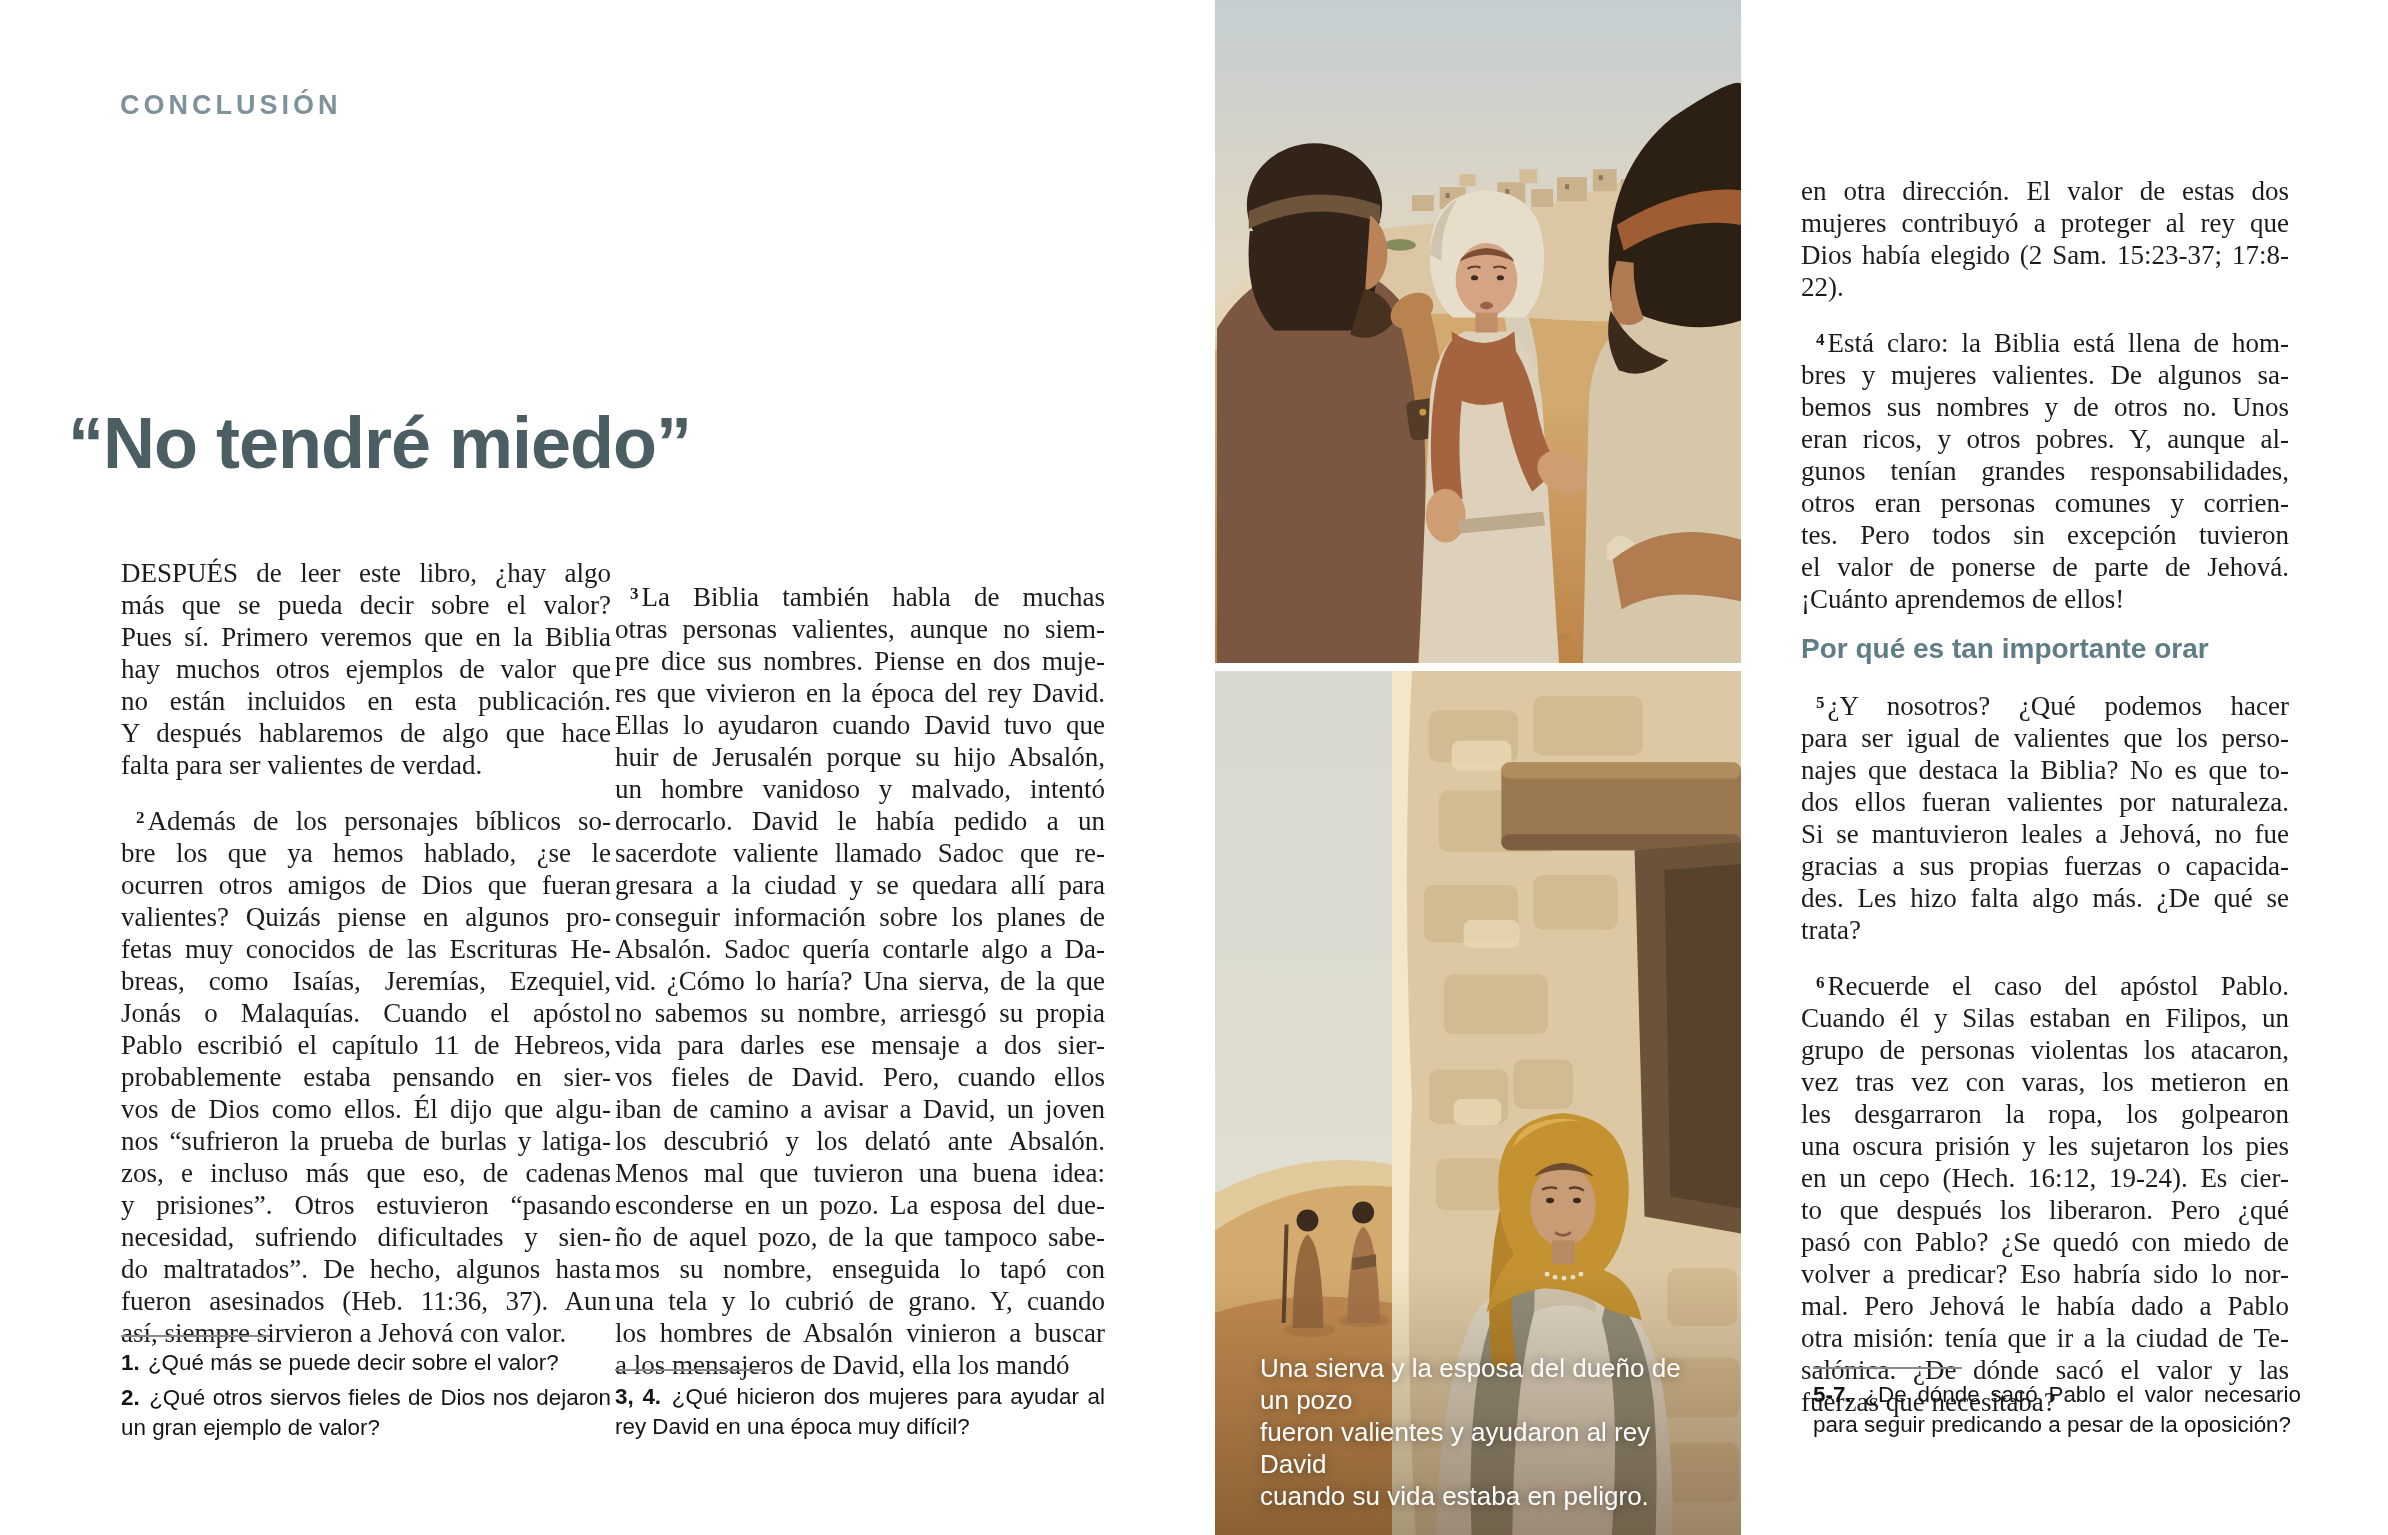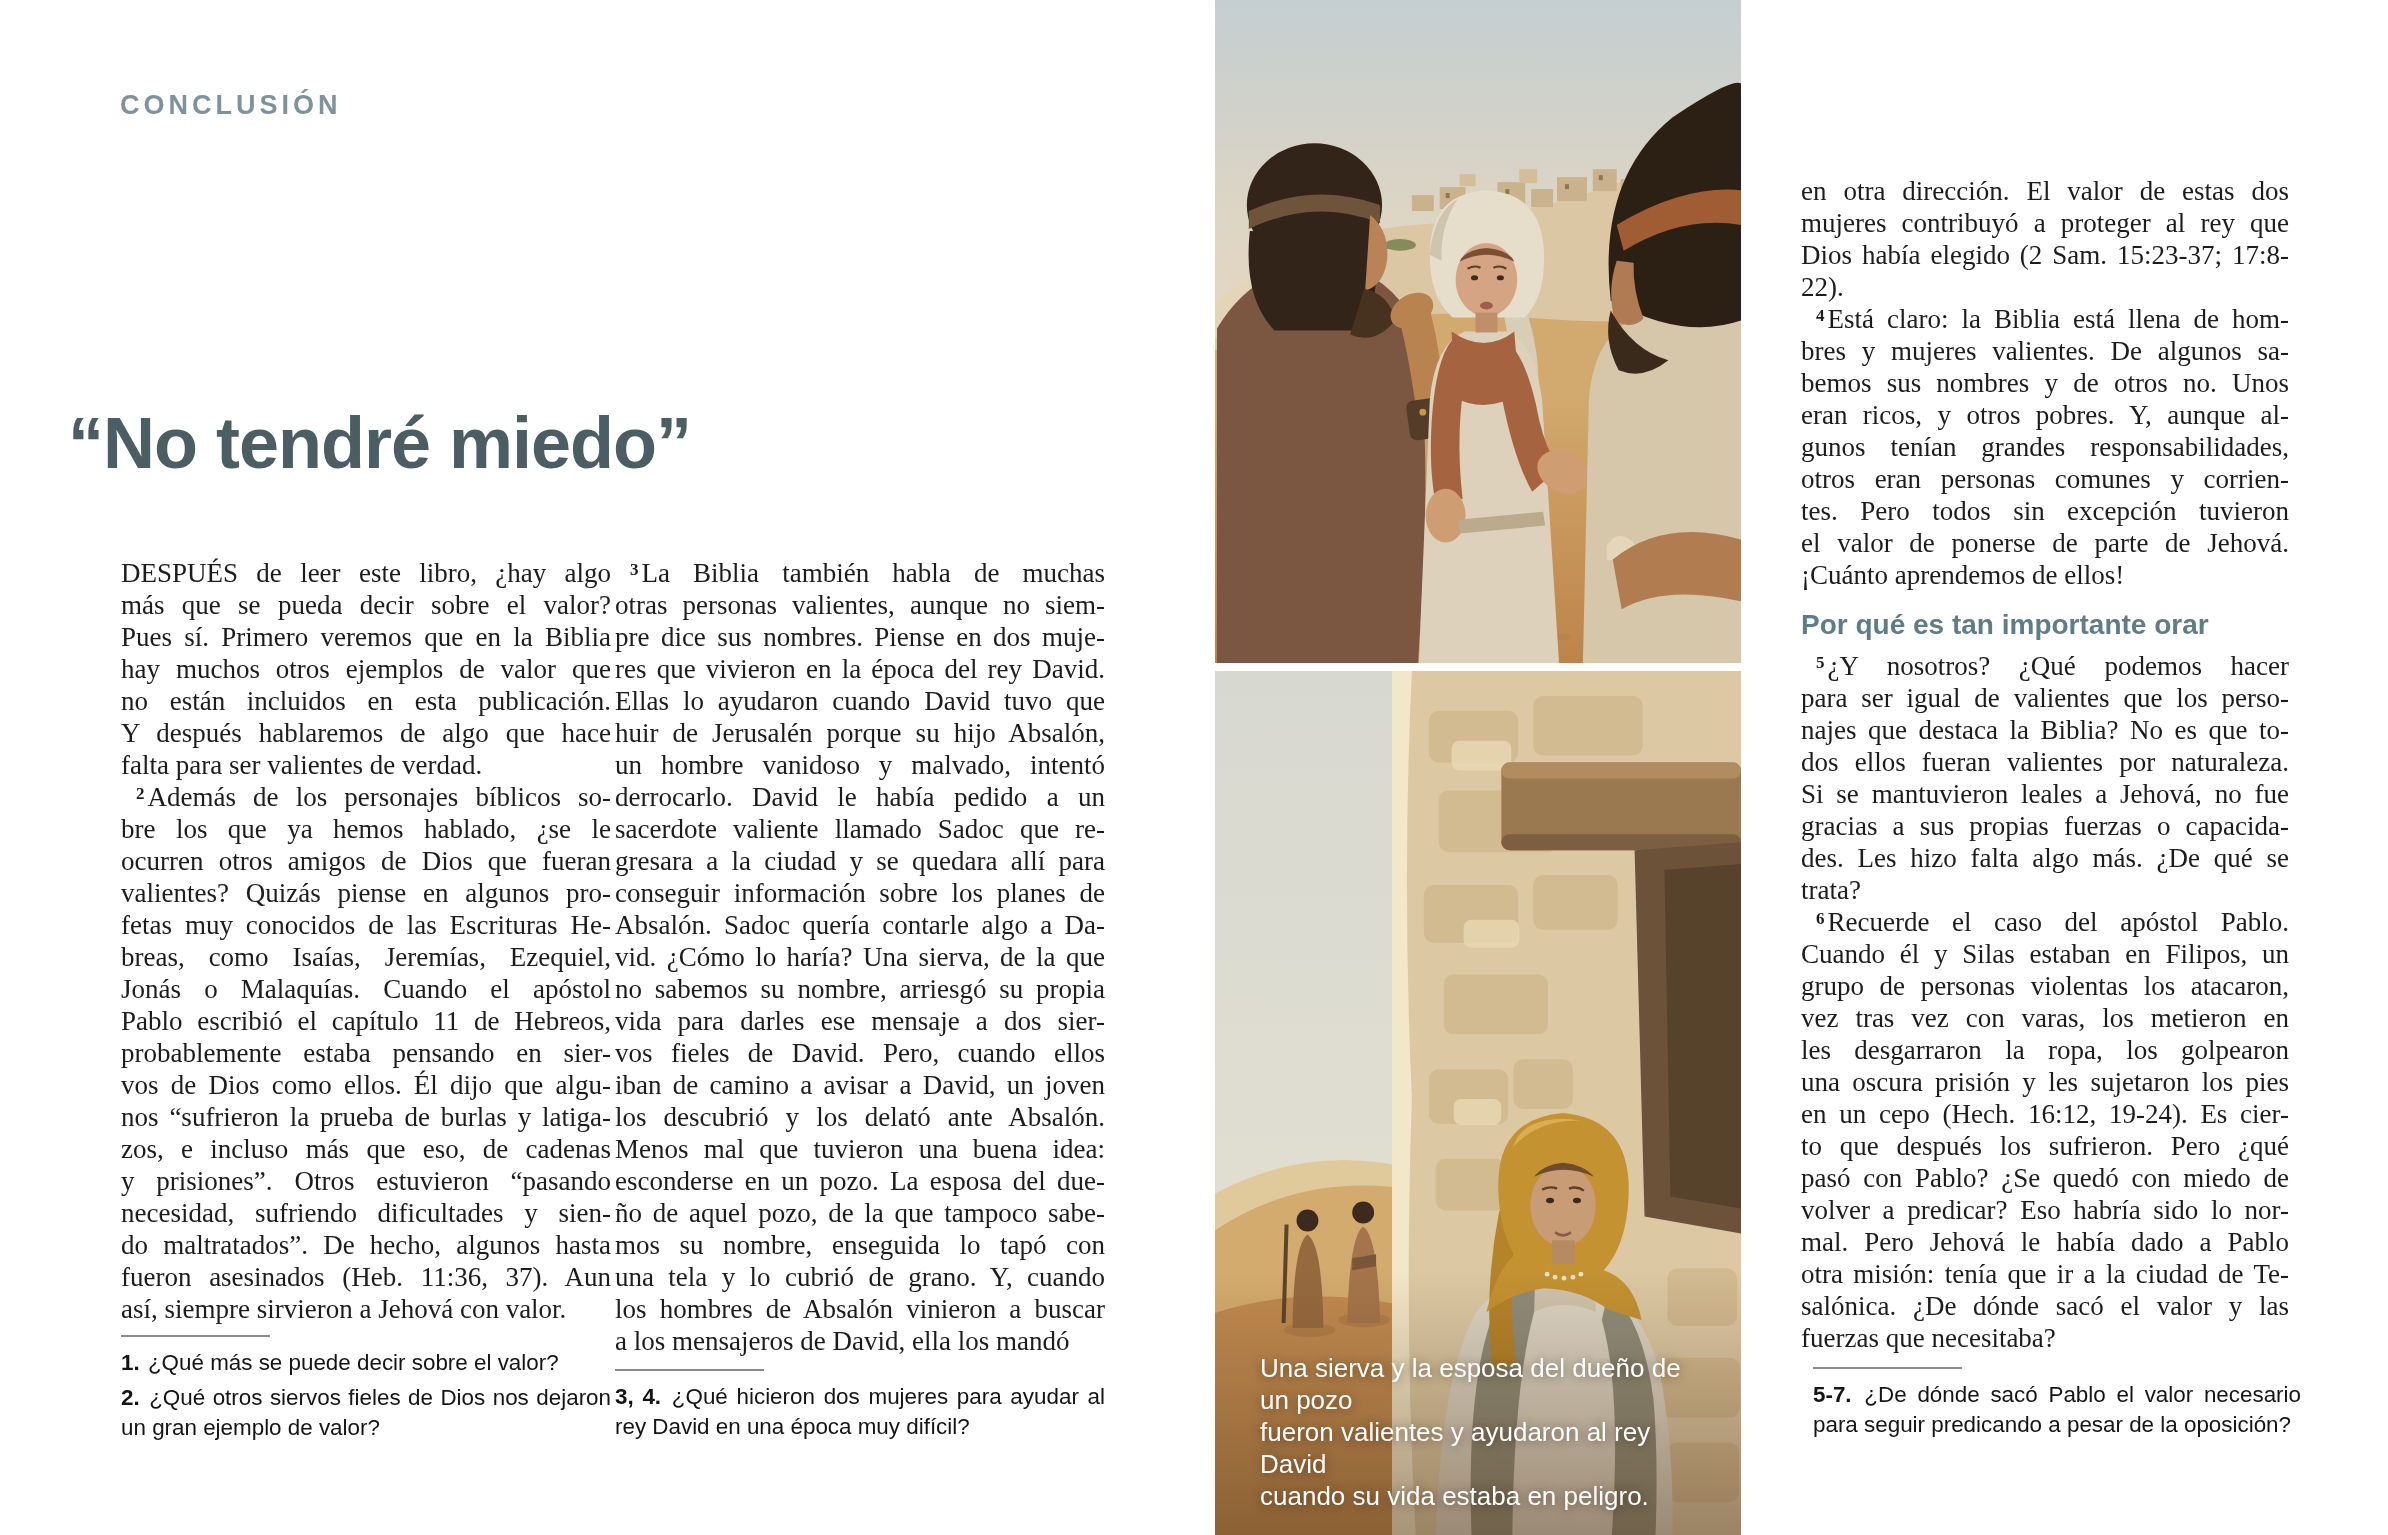--- a/index.html
+++ b/index.html
@@ -9,21 +9,21 @@
           font-weight:700;font-size:27px;letter-spacing:4px;color:var(--kicker,#7e929b);}
   .title{position:absolute;left:68px;top:402px;font-family:"Liberation Sans",sans-serif;
          font-weight:700;font-size:72px;letter-spacing:-1px;color:var(--title,#4a5e64);white-space:nowrap;}
   .col{position:absolute;width:490px;font-size:27px;line-height:32px;}
   .col1{left:121px;top:557px;}
   .col2{left:615px;top:557px;}
   .col3{left:1801px;top:175px;width:488px;}
   .para{margin:0;}
   .line{text-align:justify;text-align-last:justify;}
   .line.last{text-align-last:left;}
-  .line.first{padding-left:15px;}
+  .line.first{padding-left:15px;margin-top:24px;}
   .pnum{font-weight:700;font-size:17px;line-height:0;vertical-align:7px;padding-right:3px;}
   .subhead{font-family:"Liberation Sans",sans-serif;font-weight:700;font-size:28px;line-height:34px;
            color:var(--subhead,#5e7d86);margin:17px 0 8px;}
   .notes{position:absolute;width:490px;font-family:"Liberation Sans",sans-serif;
          font-size:22.4px;line-height:30px;color:#141414;}
   .notes .rule{width:149px;height:2px;background:#8a8a8a;margin-bottom:11px;}
   .footnote{text-align:justify;margin-bottom:5px;}
   .footnote b{font-weight:700;padding-right:2px;}
   .notes1{left:121px;top:1335px;}
   .notes2{left:615px;top:1369px;}
@@ -133,21 +133,21 @@
         <div class="line last">trata?</div>
       </div>
       <div class="para">
         <div class="line first"><span class="pnum">6</span>Recuerde el caso del apóstol Pablo.</div>
         <div class="line">Cuando él y Silas estaban en Filipos, un</div>
         <div class="line">grupo de personas violentas los atacaron,</div>
         <div class="line">vez tras vez con varas, los metieron en</div>
         <div class="line">les desgarraron la ropa, los golpearon</div>
         <div class="line">una oscura prisión y les sujetaron los pies</div>
         <div class="line">en un cepo (Hech. 16:12, 19-24). Es cier-</div>
-        <div class="line">to que después los sufrieron. Pero ¿qué</div>
+        <div class="line">to que después los liberaron. Pero ¿qué</div>
         <div class="line">pasó con Pablo? ¿Se quedó con miedo de</div>
         <div class="line">volver a predicar? Eso habría sido lo nor-</div>
         <div class="line">mal. Pero Jehová le había dado a Pablo</div>
         <div class="line">otra misión: tenía que ir a la ciudad de Te-</div>
         <div class="line">salónica. ¿De dónde sacó el valor y las</div>
         <div class="line last">fuerzas que necesitaba?</div>
       </div>
     </div>
 
   <div class="notes notes1">

